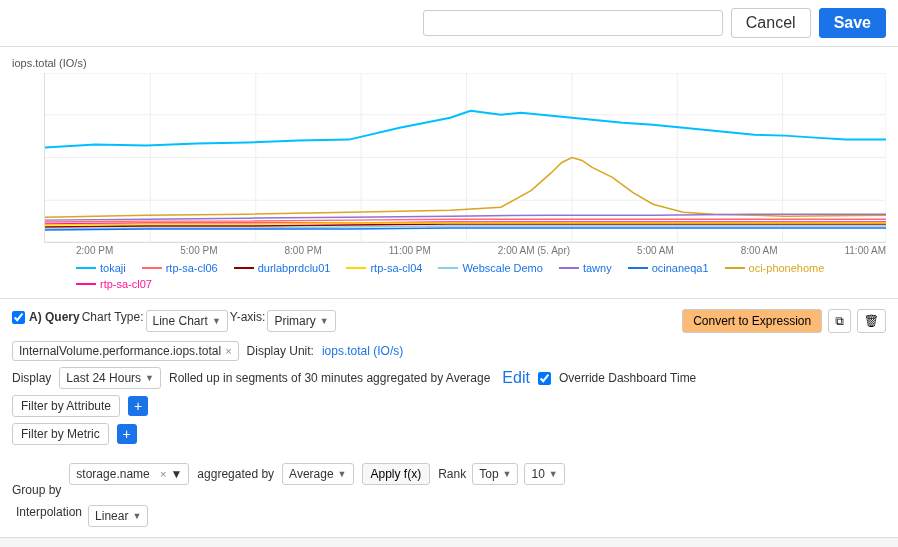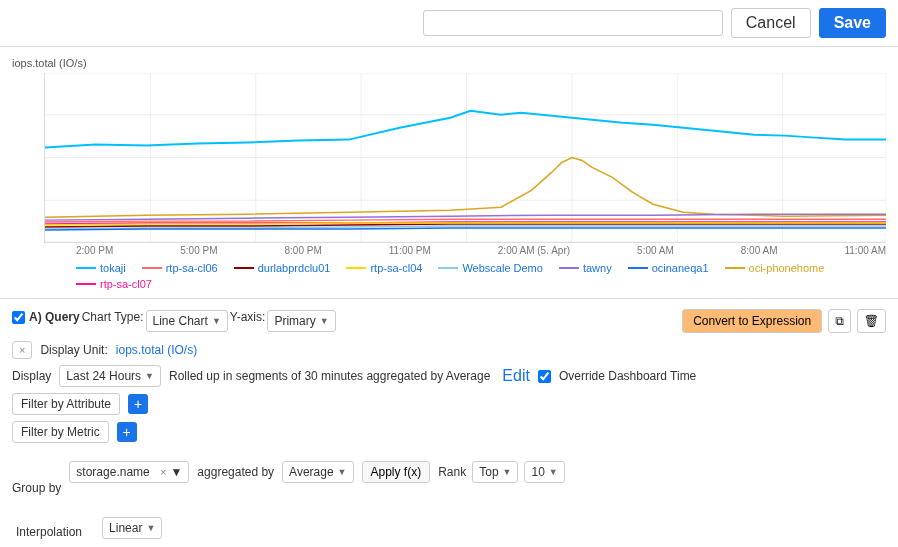--- a/index.html
+++ b/index.html
@@ -73,21 +73,21 @@
       display: flex; align-items: center; border: 1px solid #ccc; border-radius: 3px;
       padding: 3px 6px; background: #fff; font-size: 12px; gap: 4px; min-width: 120px;
     }
 
     .apply-fx {
       padding: 3px 8px; border: 1px solid #ccc; border-radius: 3px; background: #f8f8f8;
       font-size: 12px; cursor: pointer;
     }
 
     .rank-section { display: flex; align-items: center; gap: 6px; font-size: 12px; }
-    .interp-section { display: flex; align-items: flex-end; gap: 20px; font-size: 12px; margin-top: 22px; margin-left: 4px; }
+    .interp-section { display: flex; align-items: flex-start; gap: 6px; font-size: 12px; margin-top: 8px; margin-left: 4px; }
 
     .convert-btn {
       padding: 4px 10px; border: 1px solid #ccc; border-radius: 3px; background: #fdba74;
       font-size: 12px; cursor: pointer; white-space: nowrap;
     }
     .icon-btn {
       padding: 4px 6px; border: 1px solid #ccc; border-radius: 3px; background: #fff;
       cursor: pointer; font-size: 12px;
     }
 
@@ -232,20 +232,21 @@
         <span>⧉</span>
       </button>
       <button class="icon-btn">
         <span>🗑</span>
       </button>
     </div>
   </div>
 
   <div class="query-row">
     <div class="tag-box">
+      <span>InternalVolume.performance.iops.total</span>
       <span class="tag-x">×</span>
     </div>
     <span>Display Unit:</span>
     <span class="display-unit">iops.total (IO/s)</span>
   </div>
 
   <div class="query-row">
     <span>Display</span>
     <div class="select-box">
       <span>Last 24 Hours</span>

